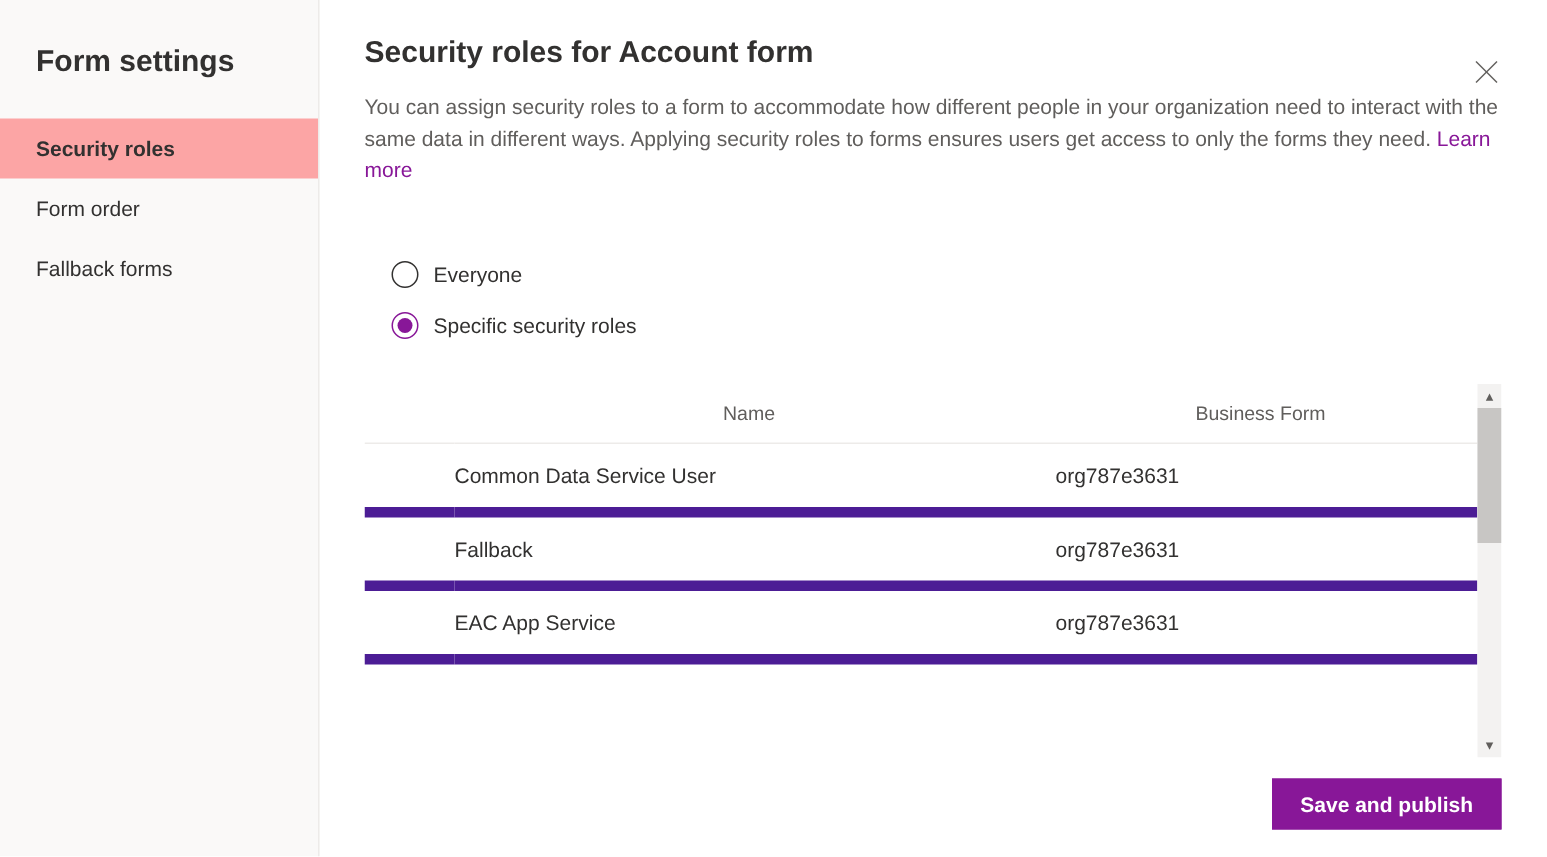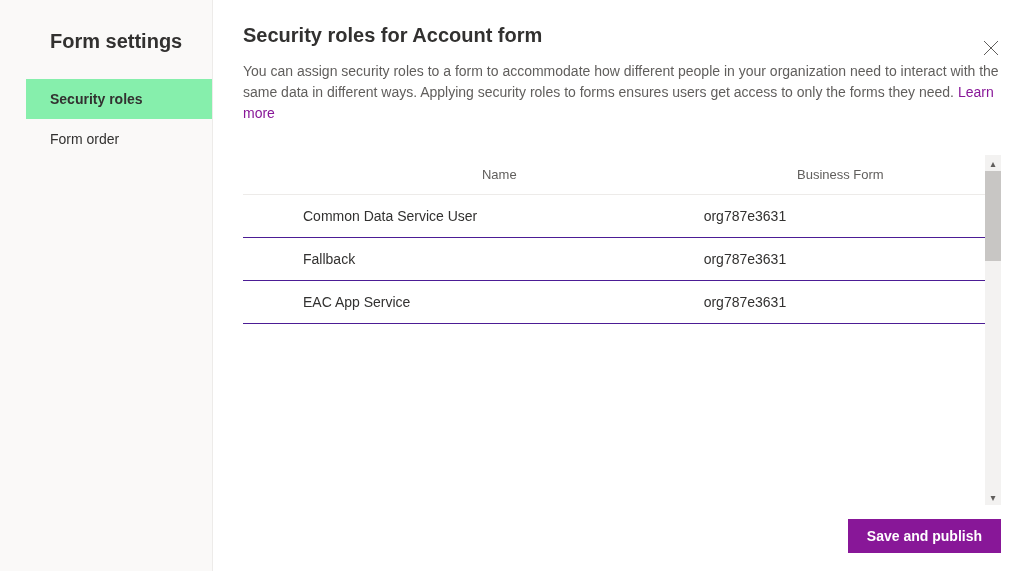--- a/index.html
+++ b/index.html
@@ -16,36 +16,35 @@
       display: flex;
       background: #fff;
       overflow: hidden;
     }
     .sidebar {
       width: 213px;
       background: #faf9f8;
       border-right: 1px solid #edebe9;
       padding-top: 22px;
       flex-shrink: 0;
-      padding-left: 26px;
     }
     .sidebar-title {
       font-size: 20px;
       font-weight: 600;
       padding: 8px 24px 26px 24px;
       color: #323130;
     }
     .nav-item {
       padding: 12px 24px;
       cursor: pointer;
       font-size: 14px;
       color: #323130;
     }
     .nav-item.selected {
-      background: #86efac;
+      background: #fca5a5;
       font-weight: 600;
     }
     .main {
       flex: 1;
       display: flex;
       flex-direction: column;
       position: relative;
       padding: 24px 30px 18px 30px;
     }
     .header-row {
@@ -67,21 +66,21 @@
       line-height: 1;
     }
     .close-btn svg {
       width: 16px;
       height: 16px;
     }
     .description {
       font-size: 14px;
       color: #605e5c;
       line-height: 1.5;
-      margin-bottom: 31px;
+      margin-bottom: 42px;
     }
     .learn-more {
       color: #881798;
       cursor: pointer;
     }
     .radio-group {
       padding-left: 18px;
       margin-bottom: 22px;
     }
     .radio-option {
@@ -139,21 +138,21 @@
     .table th:first-child,
     .table td:first-child {
       width: 60px;
     }
     .table th.name-col,
     .table td.name-col {
       width: 54%;
     }
     .table td {
       padding: 13px 8px 13px 0;
-      border-bottom: 1px solid #4c1d95;
+      border-bottom: 7px solid #4c1d95;
       font-size: 14px;
       color: #323130;
     }
     .scrollbar {
       width: 16px;
       background: #f3f2f1;
       position: relative;
       display: flex;
       flex-direction: column;
       align-items: center;
@@ -201,38 +200,53 @@
 </head>
 <body>
 
 <div class="sidebar">
   <div class="sidebar-title">Form settings</div>
   <div class="nav-item selected">
     <span>Security roles</span>
   </div>
   <div class="nav-item">
     <span>Form order</span>
+  </div>
+  <div class="nav-item">
+    <span>Fallback forms</span>
   </div>
 </div>
 
 <div class="main">
   <div class="header-row">
     <div class="page-title">Security roles for Account form</div>
     <div class="close-btn">
       <svg viewBox="0 0 16 16" stroke="#605e5c" stroke-width="1">
         <line x1="1" y1="1" x2="15" y2="15"></line>
         <line x1="15" y1="1" x2="1" y2="15"></line>
       </svg>
     </div>
   </div>
 
   <div class="description">
     <span>You can assign security roles to a form to accommodate how different people in your organization need to interact with the same data in different ways. Applying security roles to forms ensures users get access to only the forms they need. </span><span class="learn-more">Learn more</span>
   </div>
 
+  <div class="radio-group">
+    <div class="radio-option">
+      <span class="radio-circle"></span>
+      <span class="radio-label">Everyone</span>
+    </div>
+    <div class="radio-option">
+      <span class="radio-circle selected">
+        <span class="radio-dot"></span>
+      </span>
+      <span class="radio-label">Specific security roles</span>
+    </div>
+  </div>
 
   <div class="table-container">
     <div class="table-wrapper">
       <table class="table">
         <thead>
           <tr>
             <th></th>
             <th class="name-col">Name</th>
             <th>Business Form</th>
           </tr>

